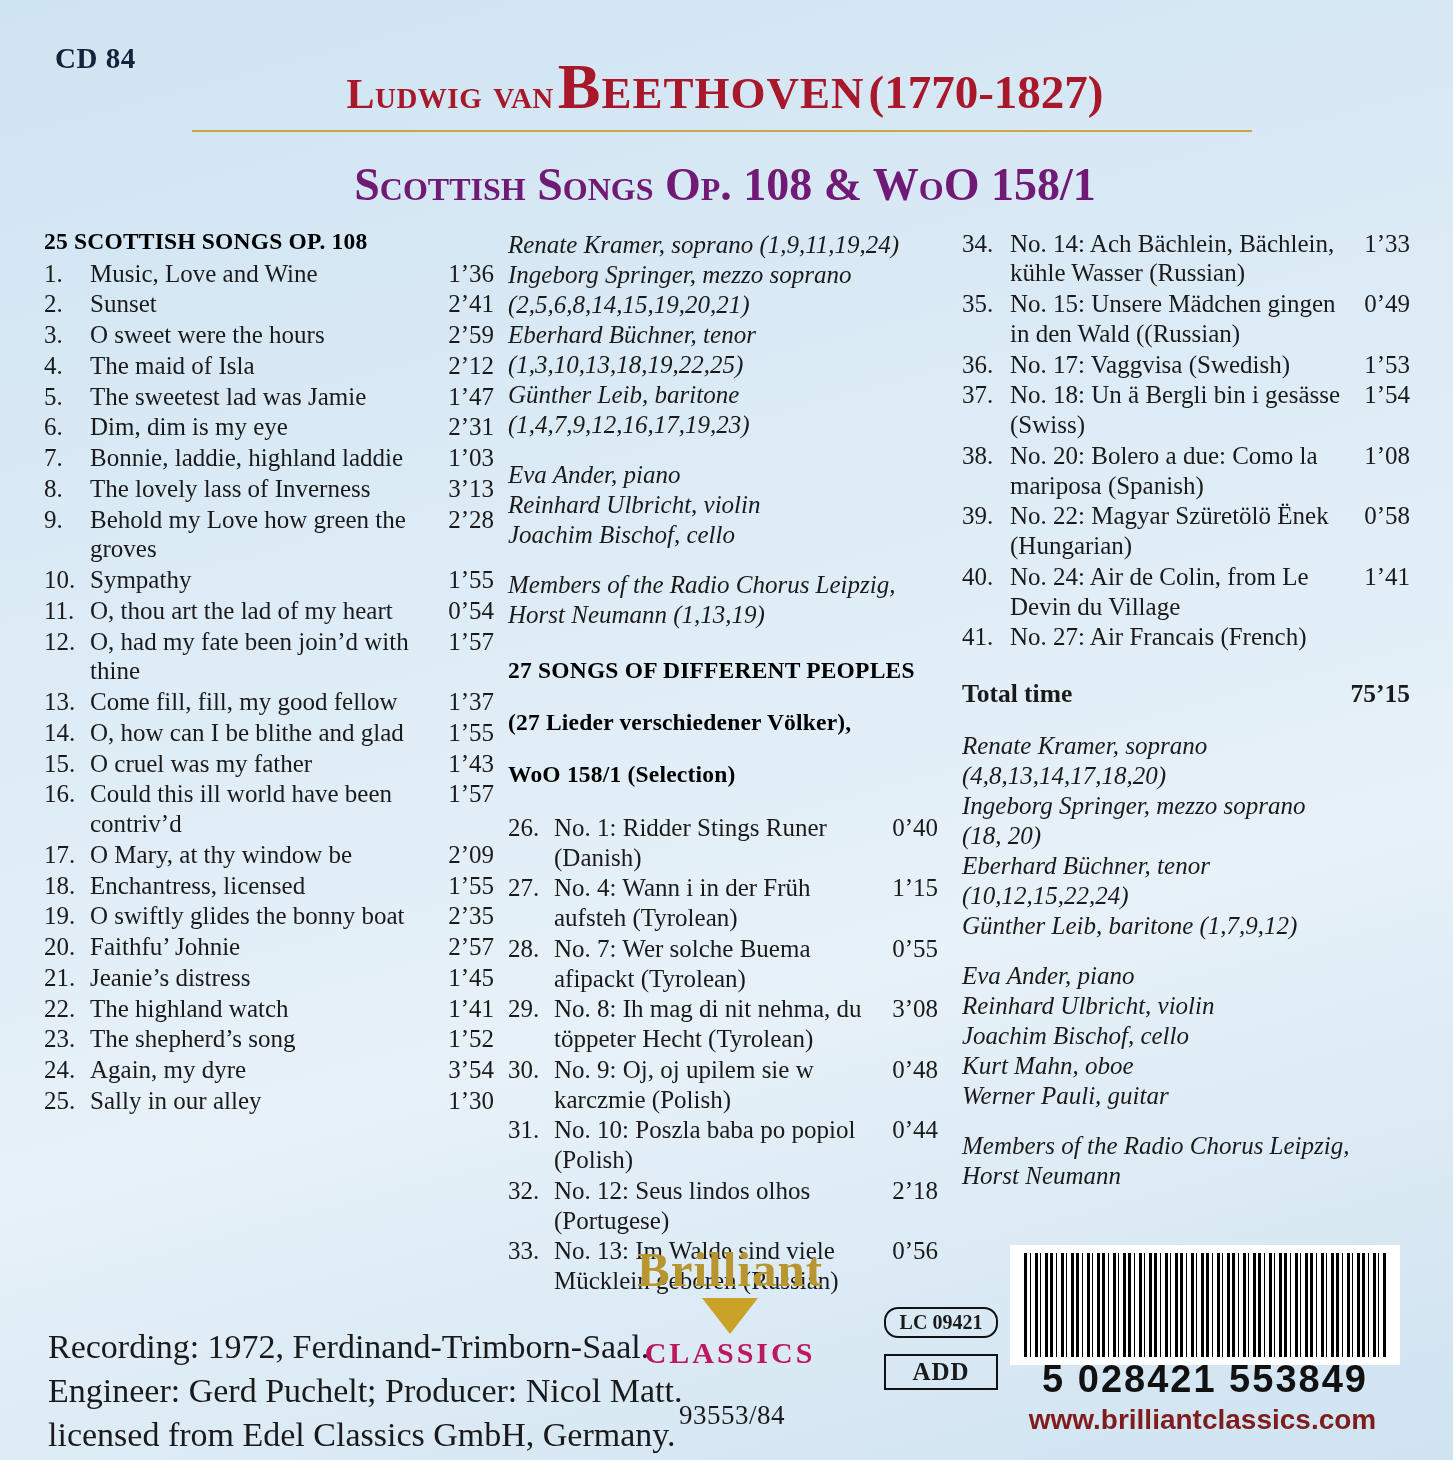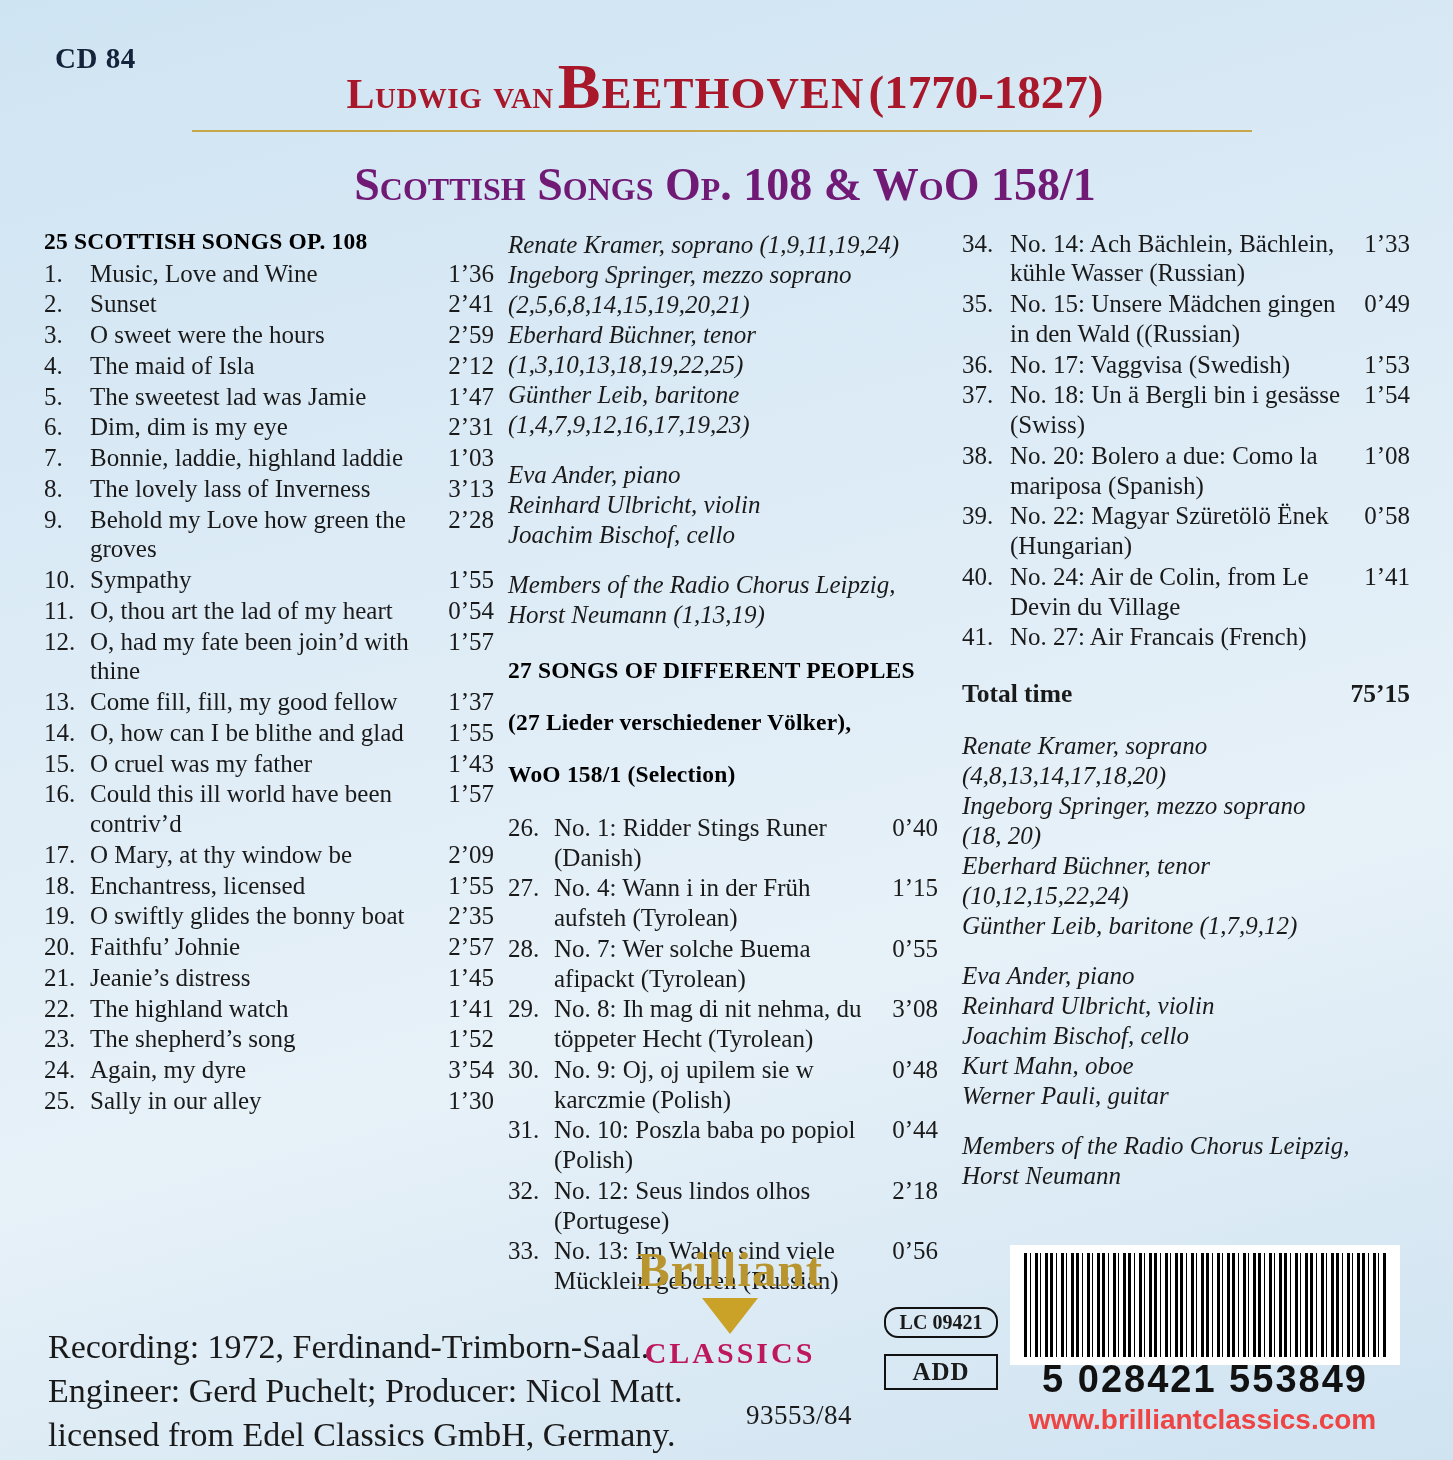--- a/index.html
+++ b/index.html
@@ -187,21 +187,21 @@
     font-weight: bold;
     font-size: 30px;
     letter-spacing: 3px;
     color: #be185d;
   }
   .catalog {
     position: absolute;
     left: 612px;
     top: 1400px;
     width: 240px;
-    text-align: right;
+    text-align: center;
     font-size: 27px;
     font-weight: normal;
     letter-spacing: 0.5px;
   }
 
   .lc-box {
     position: absolute;
     left: 884px;
     top: 1307px;
     width: 110px;
@@ -263,21 +263,21 @@
   }
   .website {
     position: absolute;
     left: 1000px;
     top: 1404px;
     width: 405px;
     text-align: center;
     font-family: "Liberation Sans", sans-serif;
     font-size: 28px;
     font-weight: bold;
-    color: #ef4444;
+    color: #7f1d1d;
   }
 </style>
 </head>
 <body>
 
 <div class="page">
 
   <div class="cd-num">CD 84</div>
 
   <div class="composer-line">

